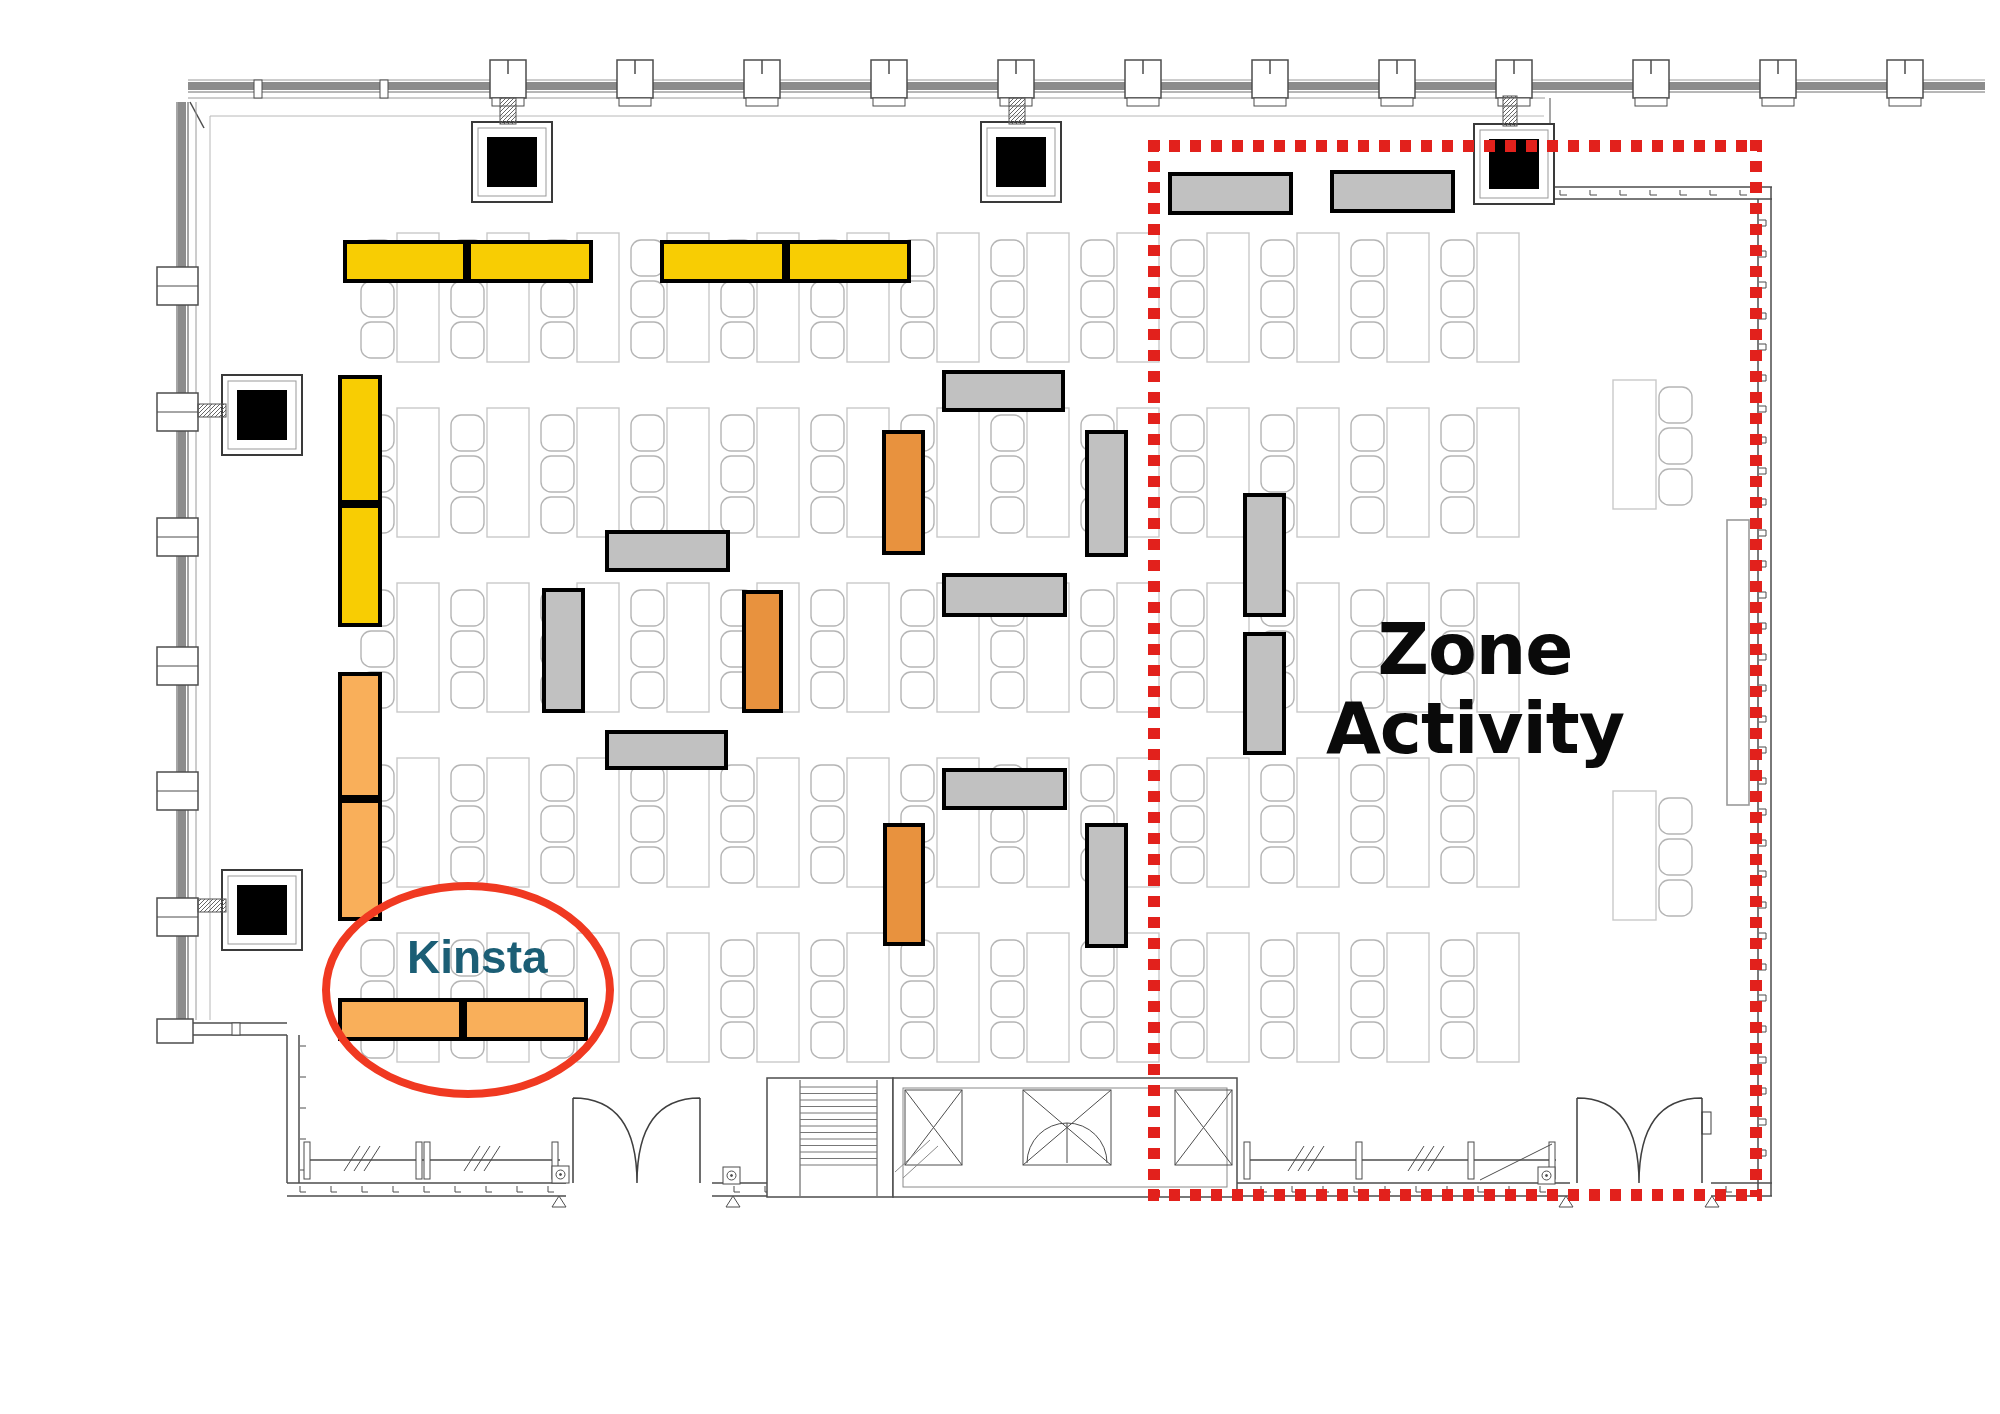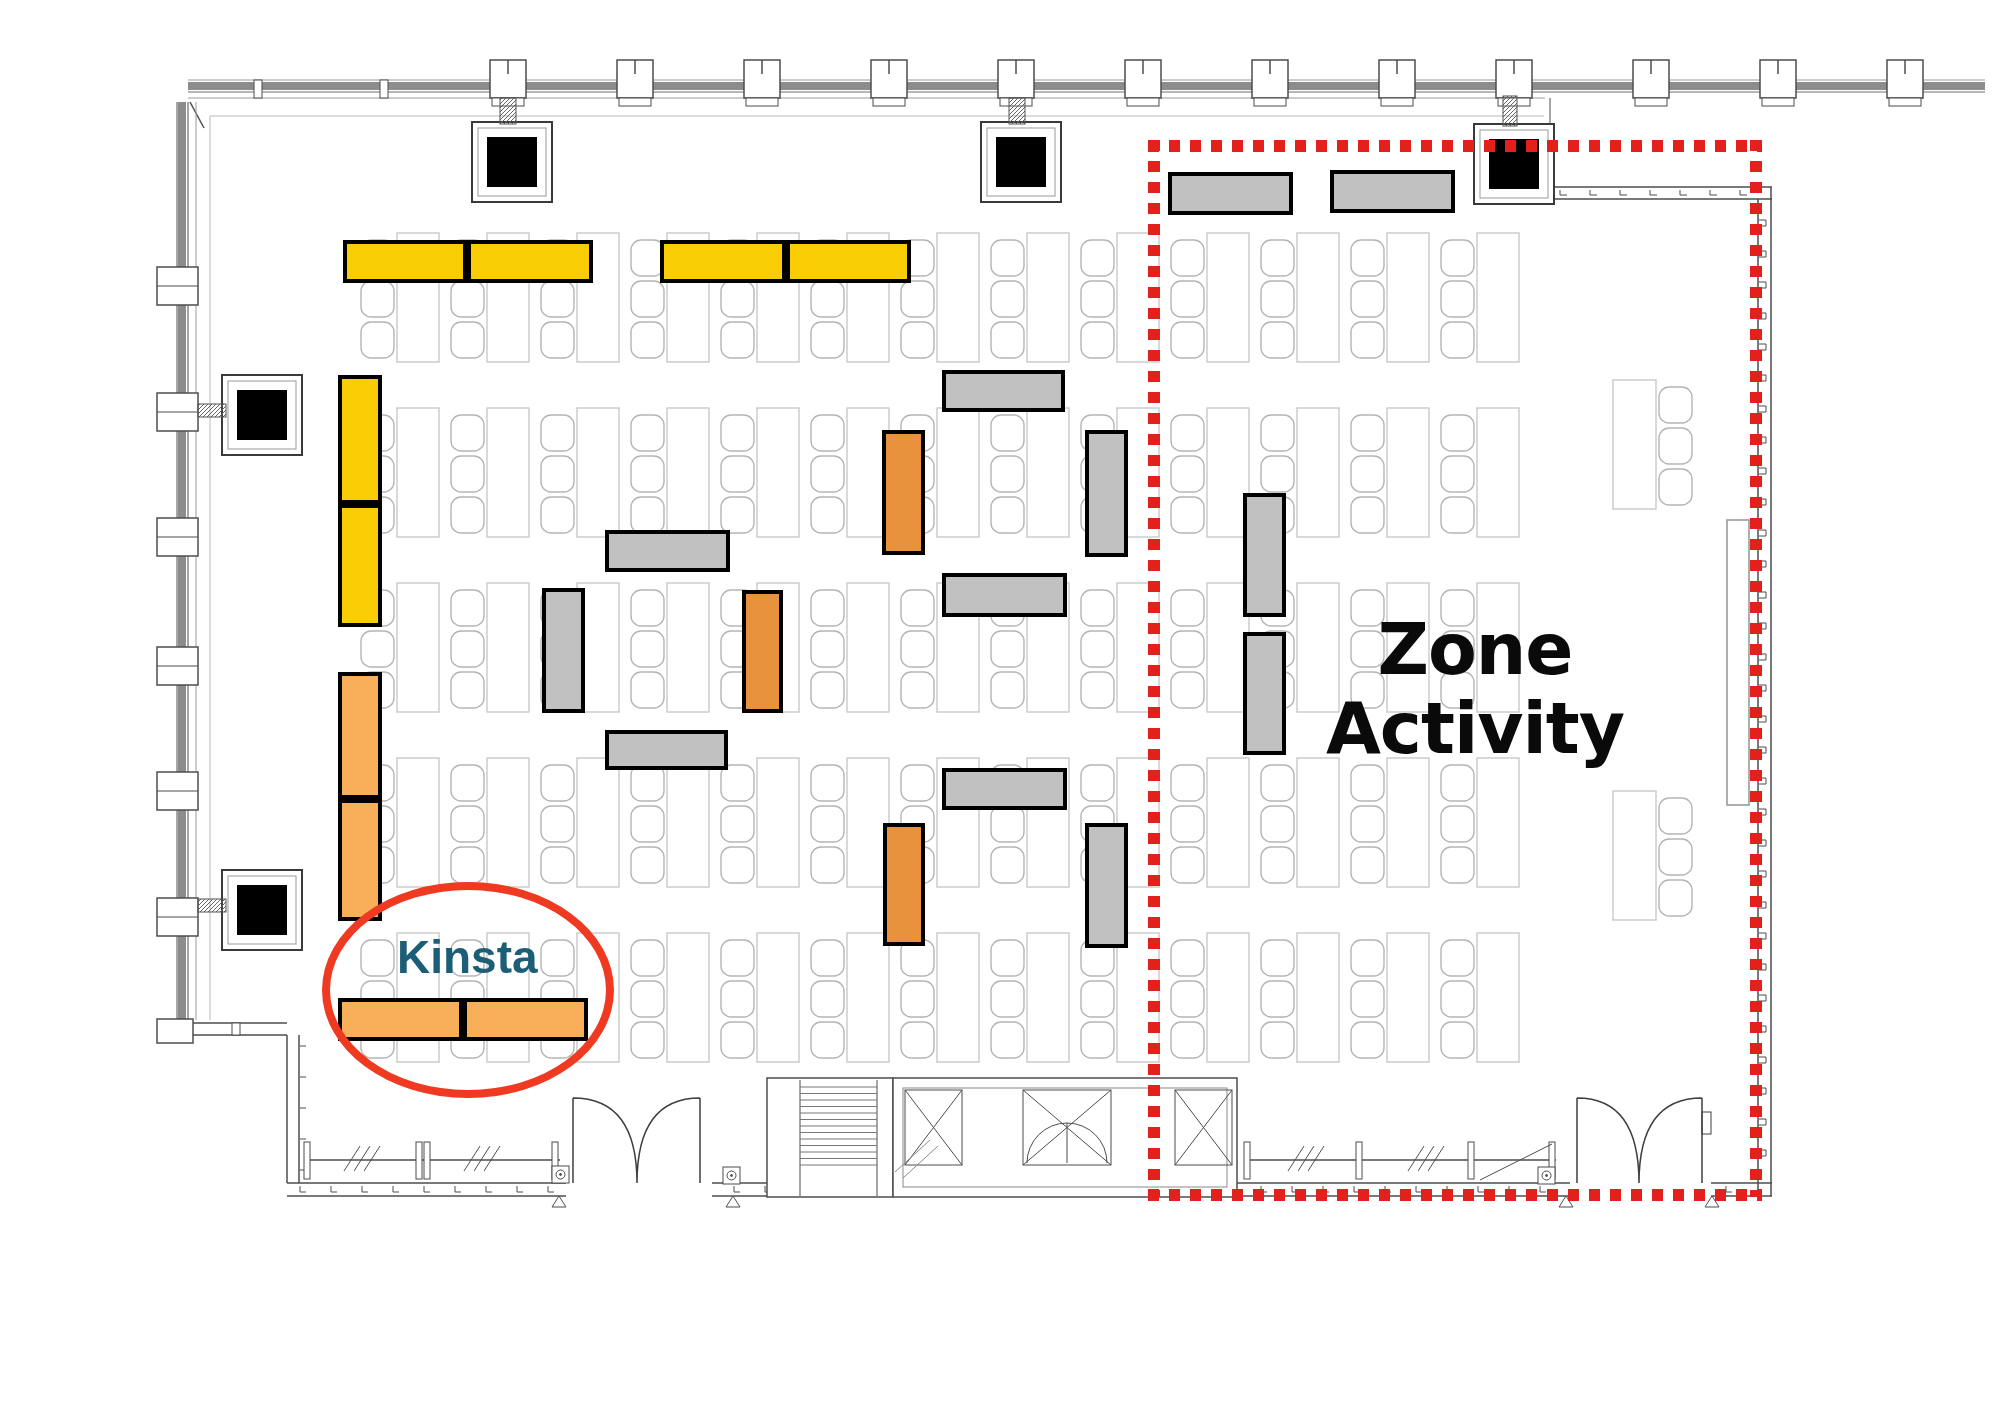--- a/index.html
+++ b/index.html
@@ -5,21 +5,21 @@
   html,body{margin:0;padding:0;background:#ffffff;}
   body{font-family:"Liberation Sans",sans-serif;}
   #stage{position:relative;width:2000px;height:1414px;background:#fff;overflow:hidden;}
   #plan-svg{position:absolute;left:0;top:0;z-index:2;}
   .booth{position:absolute;box-sizing:border-box;border:4px solid var(--booth-border,#000);z-index:3;}
   .rz{position:absolute;z-index:6;}
   .rz-h{height:12px;background:repeating-linear-gradient(90deg,var(--red-dotted) 0 11px,transparent 11px 21px);}
   .rz-v{width:12px;background:repeating-linear-gradient(180deg,var(--red-dotted) 0 11px,transparent 11px 21px);}
   #kinsta-ellipse{position:absolute;box-sizing:border-box;border:8px solid var(--red-ellipse);border-radius:50%;z-index:5;}
   #kinsta-label{position:absolute;left:397px;top:930px;font-family:"Liberation Sans",sans-serif;
-      font-weight:bold;font-size:46px;letter-spacing:0px;color:var(--kinsta-text);z-index:7;}
+      font-weight:bold;font-size:46px;letter-spacing:0px;color:var(--kinsta-text);z-index:7;padding-left:10px;}
   #activity-label{position:absolute;left:1160px;top:610px;width:630px;text-align:center;
       font-family:"DejaVu Sans",sans-serif;font-weight:bold;font-size:71px;line-height:79px;
       letter-spacing:-1px;color:var(--activity-text);z-index:4;}
   .ghost-table{fill:none;stroke:#c9c9c9;stroke-width:1.4;}
   .ghost-chair{fill:#fff;stroke:#b5b5b5;stroke-width:1.4;}
   .ghost-board{fill:#fff;stroke:#9a9a9a;stroke-width:1.6;}
 </style>
 </head>
 <body>
 

